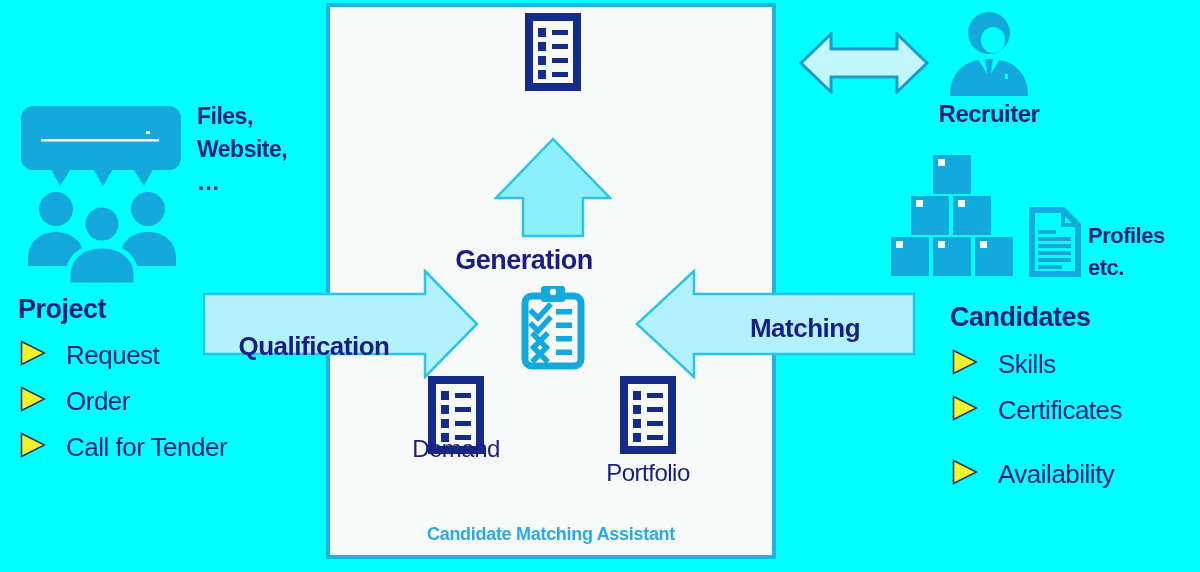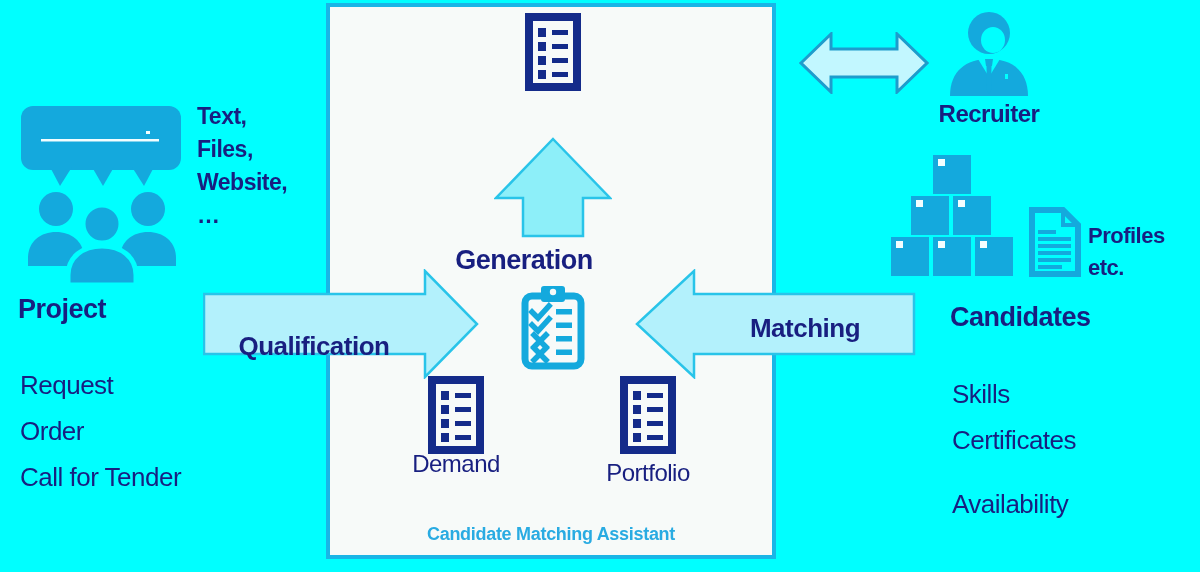--- a/index.html
+++ b/index.html
@@ -18,21 +18,21 @@
     border:4px solid var(--panel-border,#1ab5e6);
   }
 
   
   .navy{color:var(--navy,#181f80);}
   .heading{font-weight:bold;font-size:27px;letter-spacing:-0.5px;white-space:nowrap;}
   .icon-label{font-size:24px;letter-spacing:-0.5px;text-align:center;white-space:nowrap;}
   .arrow-label{font-weight:bold;font-size:26px;letter-spacing:-0.5px;
     display:flex;align-items:center;justify-content:center;white-space:nowrap;}
   .sources{font-weight:bold;font-size:23px;line-height:33px;letter-spacing:-0.5px;}
-  .item-row{display:flex;align-items:flex-end;gap:30px;height:32px;flex-direction:column;}
+  .item-row{display:flex;align-items:flex-start;gap:20px;height:32px;}
   .item-text{font-size:26px;letter-spacing:-0.5px;white-space:nowrap;}
   .profiles-text{font-weight:bold;font-size:22px;line-height:32px;letter-spacing:-0.5px;}
   .cma-title{font-weight:bold;font-size:18px;letter-spacing:-0.3px;text-align:center;
     color:var(--title-cyan,#29abe2);white-space:nowrap;}
 
   
   .cyan-fill{fill:var(--icon-cyan,#14a9dd);}
   .navy-fill{fill:var(--icon-navy,#142b8a);}
   .bg-fill{fill:var(--background,#00ffff);}
   .panel-fill{fill:var(--panel-bg,#f7faf9);}
@@ -100,21 +100,21 @@
     <rect class="navy-stroke" x="4" y="4" width="48" height="70" stroke-width="8"></rect>
     <rect class="navy-fill" x="13" y="15" width="8" height="9"></rect>
       <rect class="navy-fill" x="27" y="17" width="16" height="5"></rect>
     <rect class="navy-fill" x="13" y="29" width="8" height="9"></rect>
       <rect class="navy-fill" x="27" y="31" width="16" height="5"></rect>
     <rect class="navy-fill" x="13" y="43" width="8" height="9"></rect>
       <rect class="navy-fill" x="27" y="45" width="16" height="5"></rect>
     <rect class="navy-fill" x="13" y="57" width="8" height="9"></rect>
       <rect class="navy-fill" x="27" y="59" width="16" height="5"></rect>
   </svg>
-  <div class="abs icon-label navy" style="left:396px;top:450px;width:120px;">Demand</div>
+  <div class="abs icon-label navy" style="left:396px;top:435px;width:120px;">Demand</div>
 
   <svg class="abs" style="left:620px;top:376px;" width="56" height="78" viewBox="0 0 56 78">
     <rect class="navy-stroke" x="4" y="4" width="48" height="70" stroke-width="8"></rect>
     <rect class="navy-fill" x="13" y="15" width="8" height="9"></rect>
       <rect class="navy-fill" x="27" y="17" width="16" height="5"></rect>
     <rect class="navy-fill" x="13" y="29" width="8" height="9"></rect>
       <rect class="navy-fill" x="27" y="31" width="16" height="5"></rect>
     <rect class="navy-fill" x="13" y="43" width="8" height="9"></rect>
       <rect class="navy-fill" x="27" y="45" width="16" height="5"></rect>
     <rect class="navy-fill" x="13" y="57" width="8" height="9"></rect>
@@ -135,21 +135,20 @@
       <circle cx="130" cy="106" r="17"></circle>
       <path d="M102,163 v-8 c0,-16 12,-26 28,-26 c16,0 28,10 28,26 v8 z"></path>
     </g>
     <rect class="white-fill" x="23" y="36" width="118" height="2.5"></rect>
     <rect class="white-fill" x="128" y="28" width="4" height="3"></rect>
     <circle class="cyan-fill bg-stroke" cx="84" cy="121" r="19"></circle>
     <path class="cyan-fill bg-stroke" d="M50,182 v-10 c0,-18 15,-29 34,-29 c19,0 34,11 34,29 v10 z"></path>
   </svg>
 
   <div class="abs sources navy" style="left:197px;top:100px;">
-    <div>Text,</div>
     <div>Files,</div>
     <div>Website,</div>
     <div>…</div>
   </div>
 
   <div class="abs heading navy" style="left:18px;top:294px;">Project</div>
 
   <div class="abs item-row" style="left:20px;top:340px;">
     <svg width="26" height="26" viewBox="0 0 26 26">
       <polygon class="bullet-poly" points="1.5,1.5 24.5,13 1.5,24.5"></polygon>

